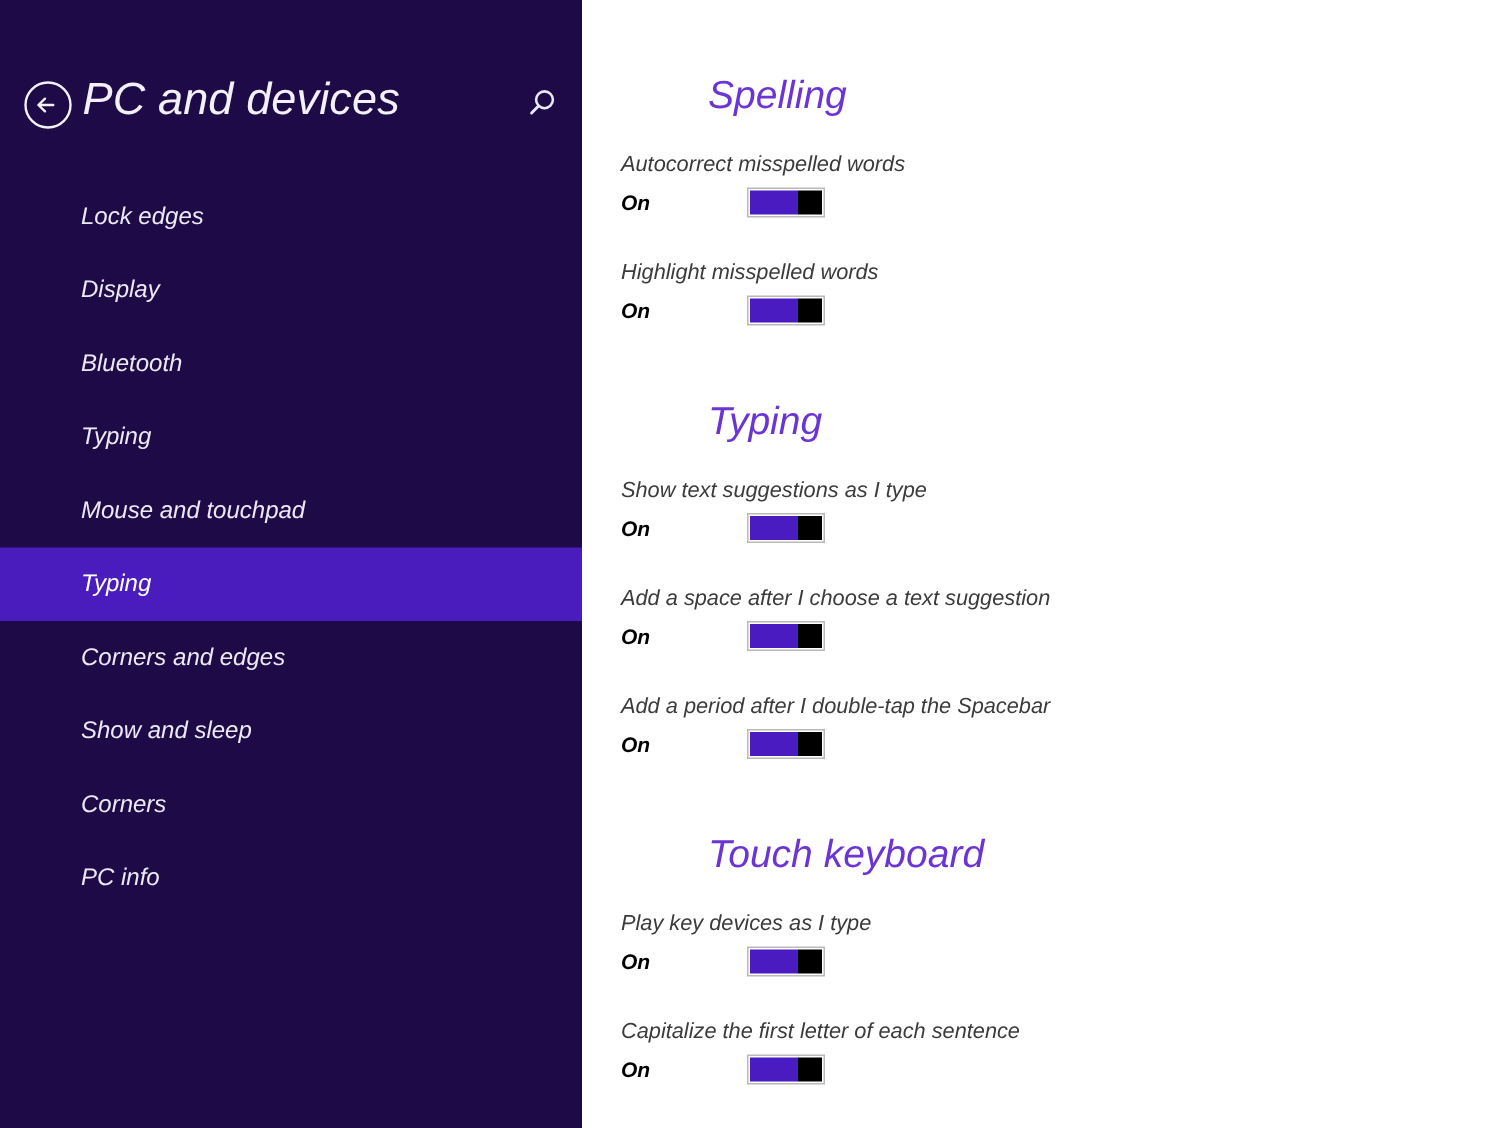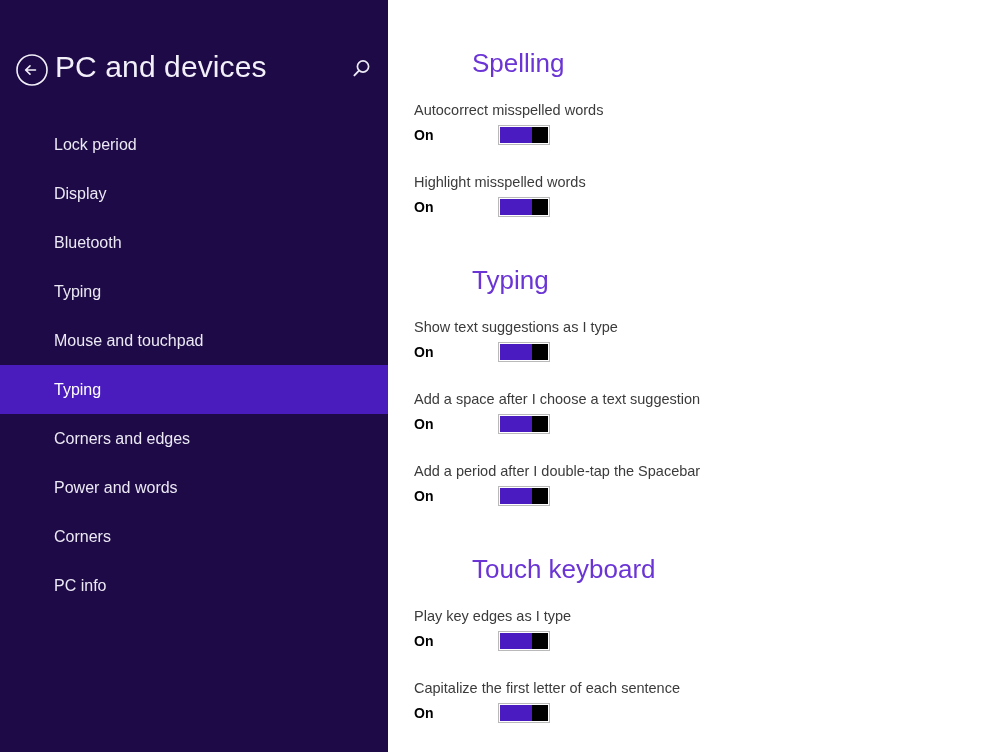--- a/index.html
+++ b/index.html
@@ -2,21 +2,21 @@
 <html><head>
 <meta charset="utf-8">
 <style>
   * { margin:0; padding:0; box-sizing:border-box; }
   html, body {
     width:1000px; height:752px;
     overflow:hidden;
     background:#ffffff;
     font-family:"Liberation Sans", sans-serif;
   }
-  #screen { position:relative; width:856px; height:752px; overflow:hidden; background:#86efac; }
+  #screen { position:relative; width:856px; height:752px; overflow:hidden; background:#86efac;font-style:italic; }
 
   
   #sidebar {
     position:absolute; left:0; top:0;
     width:388px; height:752px;
     background:#1d0a46;
   }
   #header {
     position:absolute; left:0; top:0; width:388px; height:120px;
   }
@@ -136,42 +136,42 @@
         <svg width="26" height="26" viewBox="0 0 26 26">
           <circle cx="15" cy="10.5" r="5.6" fill="none" stroke="#ece9f5" stroke-width="1.7"></circle>
           <line x1="11" y1="14.6" x2="6.4" y2="19.4" stroke="#ece9f5" stroke-width="1.9" stroke-linecap="round"></line>
         </svg>
       </div>
 
     </div>
 
     <div id="nav">
         <div class="nav-item">
-          <span class="nav-label">Lock period</span>
+          <span class="nav-label">Lock edges</span>
         </div>
         <div class="nav-item">
           <span class="nav-label">Display</span>
         </div>
         <div class="nav-item">
           <span class="nav-label">Bluetooth</span>
         </div>
         <div class="nav-item">
           <span class="nav-label">Typing</span>
         </div>
         <div class="nav-item">
           <span class="nav-label">Mouse and touchpad</span>
         </div>
         <div class="nav-item selected">
           <span class="nav-label">Typing</span>
         </div>
         <div class="nav-item">
           <span class="nav-label">Corners and edges</span>
         </div>
         <div class="nav-item">
-          <span class="nav-label">Power and words</span>
+          <span class="nav-label">Show and sleep</span>
         </div>
         <div class="nav-item">
           <span class="nav-label">Corners</span>
         </div>
         <div class="nav-item">
           <span class="nav-label">PC info</span>
         </div>
       </div>
 
   </div>
@@ -238,21 +238,21 @@
               <div class="thumb"></div>
             </div>
           </div>
         </div>
       </div>
       <div class="gap-section"></div>
       <div class="section">
         <div class="section-title">Touch keyboard</div>
         <div class="gap-title"></div>
         <div class="setting">
-          <div class="setting-label">Play key edges as I type</div>
+          <div class="setting-label">Play key devices as I type</div>
           <div class="setting-row">
             <div class="state-label">On</div>
             <div class="toggle">
               <div class="track"></div>
               <div class="thumb"></div>
             </div>
           </div>
         </div>
         <div class="gap-setting"></div>
         <div class="setting">

